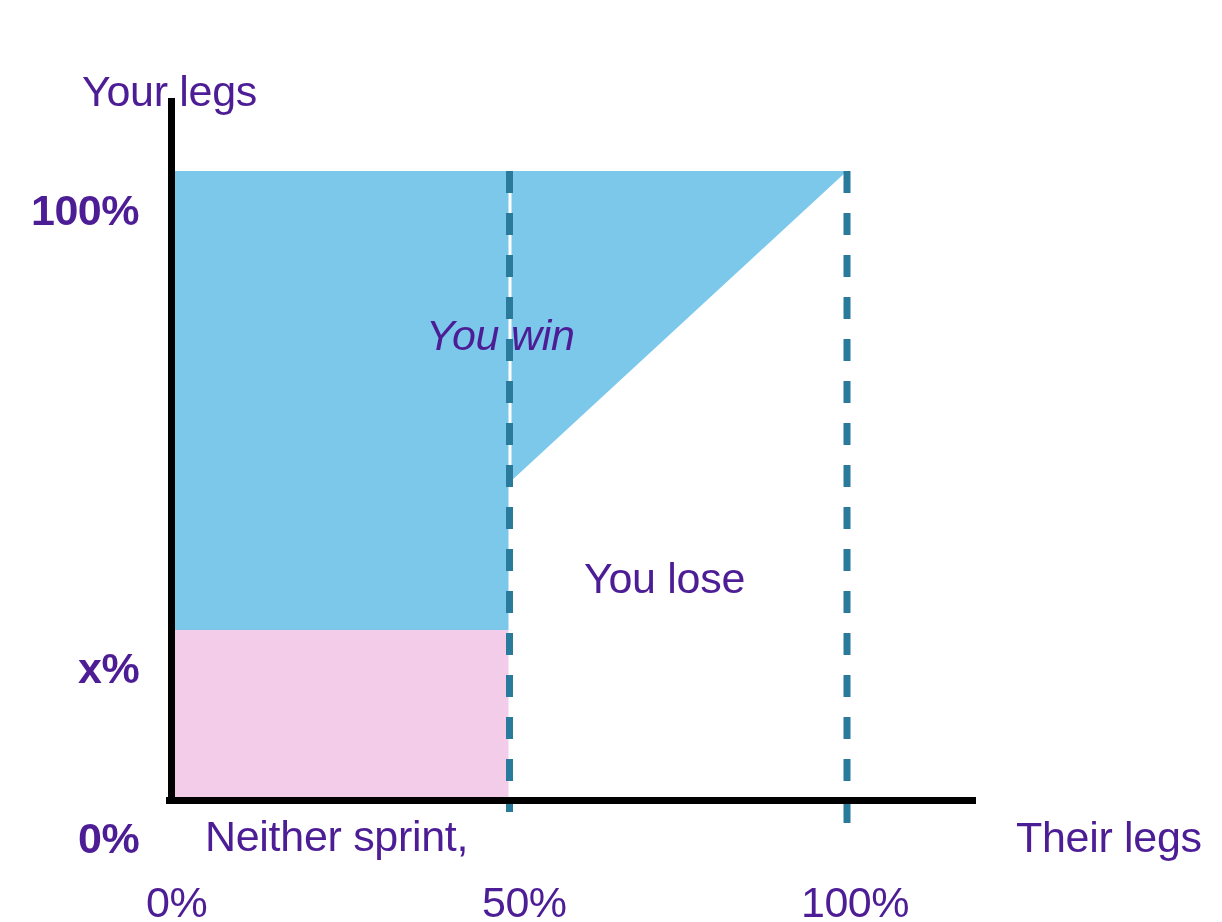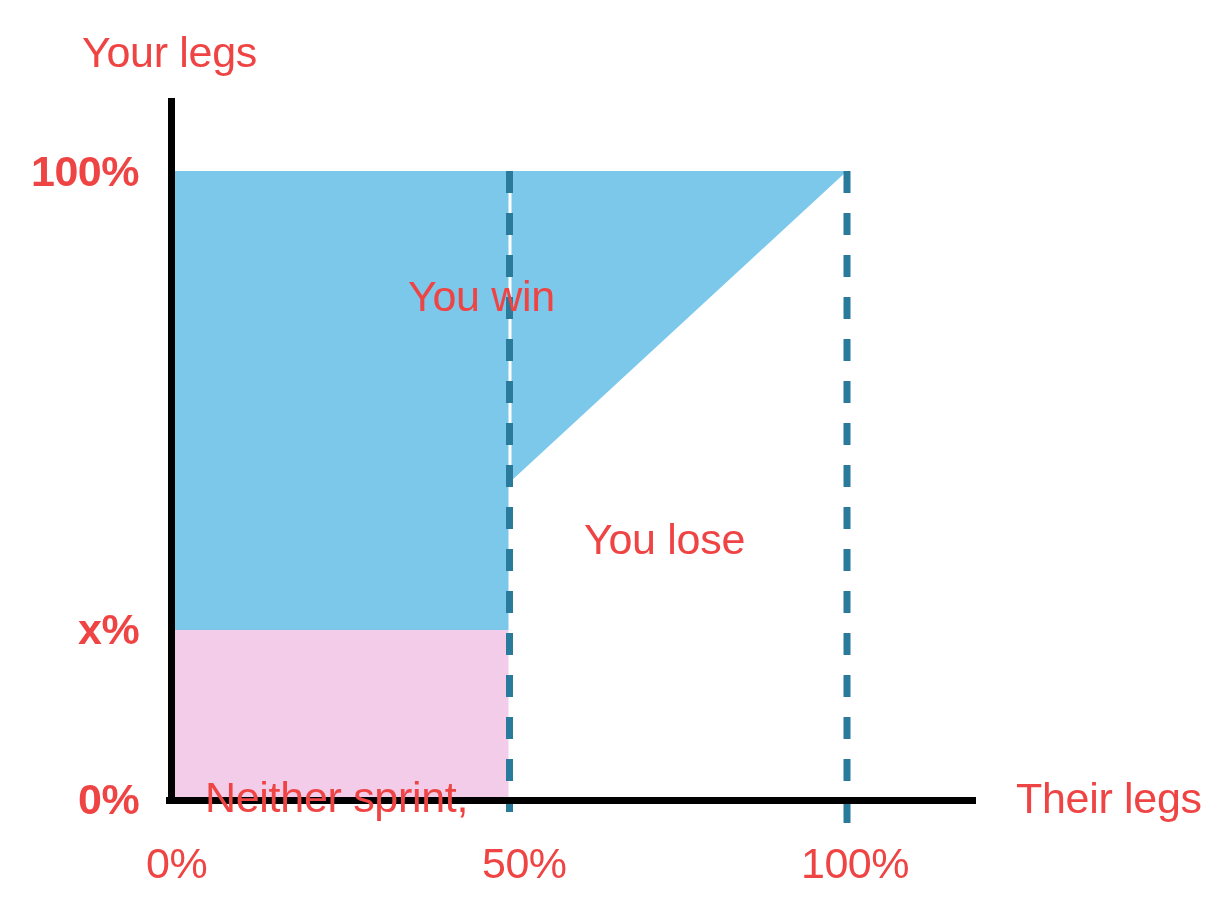--- a/index.html
+++ b/index.html
@@ -22,24 +22,25 @@
   #diagram-svg {
     position: absolute;
     left: 0;
     top: 0;
     width: 1222px;
     height: 922px;
     display: block;
   }
   .lbl {
     position: absolute;
-    color: #ef4444;
+    color: #4c1d95;
     white-space: pre;
     line-height: 1;
     font-family: "Liberation Sans", sans-serif;
+    margin-top: 39px;
   }
   
   .axis-title {
     font-size: 43px;
     font-weight: 400;
     letter-spacing: -0.3px;
   }
   
   .tick {
     font-size: 43px;
@@ -64,21 +65,21 @@
   #label-their-legs { left: 1016px; top: 777px; }
 
   #tick-y-100 { left: 31px;  top: 150px; }
   #tick-y-x   { left: 78px;  top: 608px; }
   #tick-y-0   { left: 78px;  top: 778px; }
 
   #tick-x-0   { left: 146px; top: 842px; }
   #tick-x-50  { left: 482px; top: 842px; }
   #tick-x-100 { left: 801px; top: 842px; }
 
-  #label-you-win  { left: 408px; top: 275px; }
+  #label-you-win  { left: 426px; top: 275px; font-style: italic; }
   #label-you-lose { left: 584px; top: 518px; }
   #label-neither  { left: 205px; top: 660px; }
 </style>
 </head>
 <body>
 
 <div id="stage">
 
   <svg id="diagram-svg" viewBox="0 0 1222 922" width="1222" height="922" xmlns="http://www.w3.org/2000/svg" shape-rendering="geometricPrecision">
 

